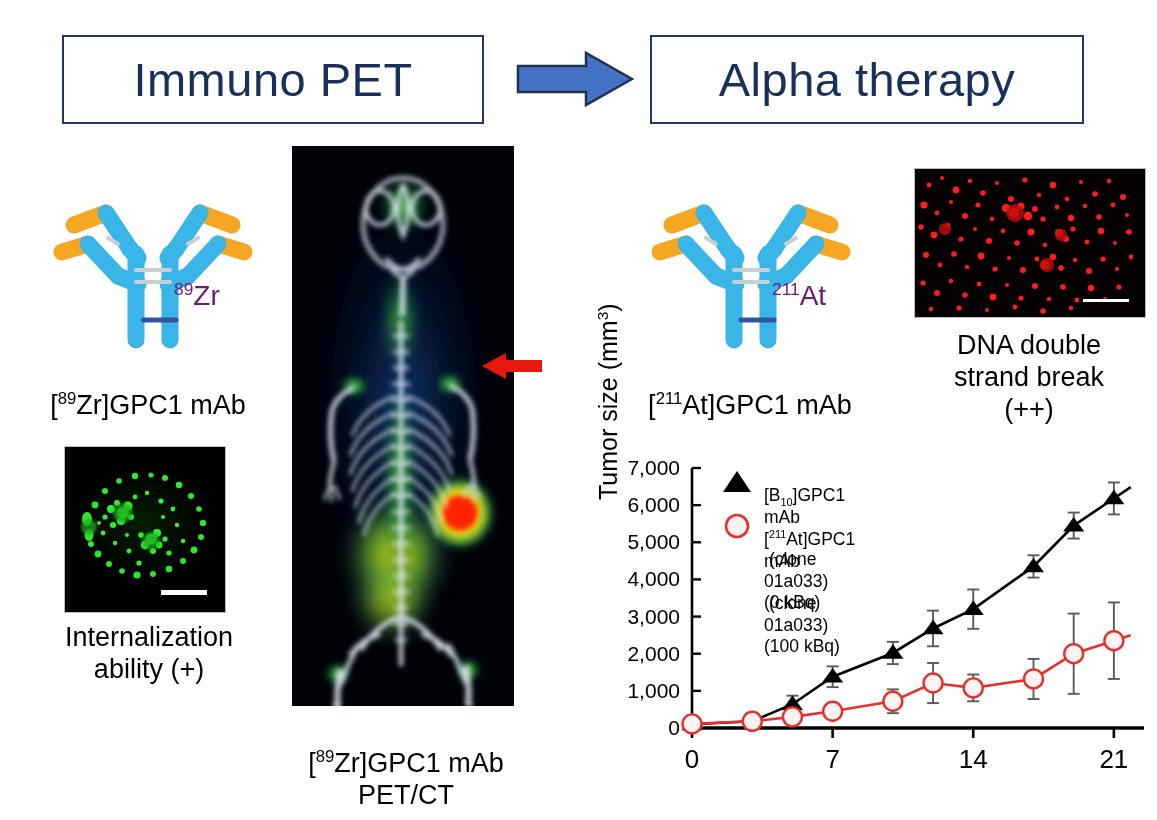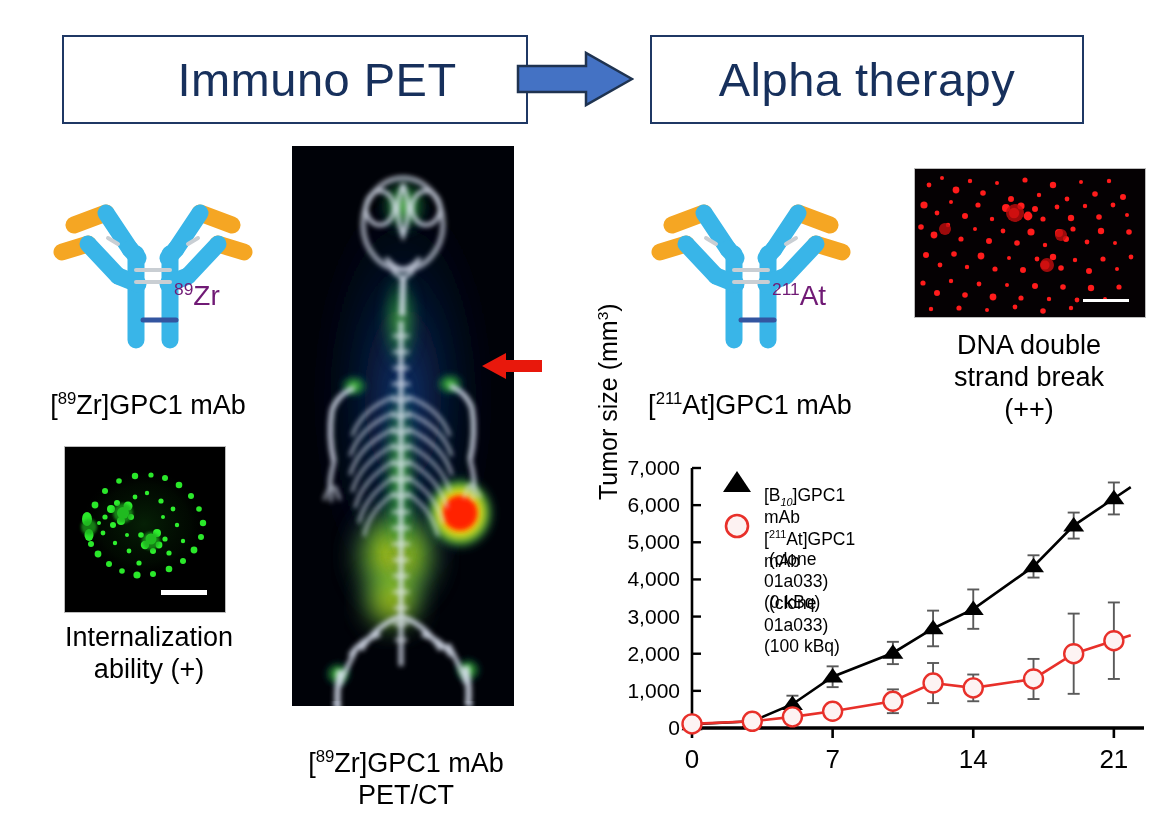--- a/index.html
+++ b/index.html
@@ -7,21 +7,21 @@
        font-family:"Liberation Sans",sans-serif;color:#000;}
 
   .abs{position:absolute;}
 
   
   .hdr-box{position:absolute;border:2px solid #1F3864;background:#fff;
            display:flex;align-items:center;justify-content:center;}
   .hdr-text{color:#17305c;font-size:47px;letter-spacing:.5px;line-height:1;
             font-family:"Liberation Sans",sans-serif;white-space:nowrap;}
 
-  #box-immuno{left:62px;top:35px;width:418px;height:85px;padding-left:44px;}
+  #box-immuno{left:62px;top:35px;width:418px;height:85px;}
   #box-alpha {left:650px;top:35px;width:430px;height:85px;}
 
   #arrow-wrap{left:516px;top:50px;width:118px;height:58px;}
 
   
   .cap{position:absolute;text-align:center;font-size:27px;line-height:1.18;
        color:#000;white-space:pre-line;}
   .cap sup{font-size:.62em;vertical-align:super;line-height:0;}
 
   
@@ -56,21 +56,21 @@
   .ylab sup{font-size:.62em;vertical-align:super;line-height:0;}
   .xlab{position:absolute;left:90px;top:312px;width:420px;text-align:center;
         font-size:25px;}
   .ytick{position:absolute;right:0;font-size:21px;text-align:center;
          white-space:nowrap;transform:translateY(-50%);}
   .xtick{position:absolute;font-size:26px;text-align:center;
          transform:translateX(-50%);}
   .legend-txt{position:absolute;font-size:17.5px;line-height:1.22;
               white-space:pre-line;}
   .legend-txt sup{font-size:.62em;vertical-align:super;line-height:0;}
-  .legend-txt sub{font-size:.62em;vertical-align:sub;line-height:0;font-style:italic;}
+  .legend-txt sub{font-size:.62em;vertical-align:sub;line-height:0;}
 </style>
 </head>
 <body>
 
 <div class="hdr-box" id="box-immuno">
   <span class="hdr-text">Immuno PET</span>
 </div>
 
 <div class="abs" id="arrow-wrap">
   <svg width="118" height="58" viewBox="0 0 118 58">

